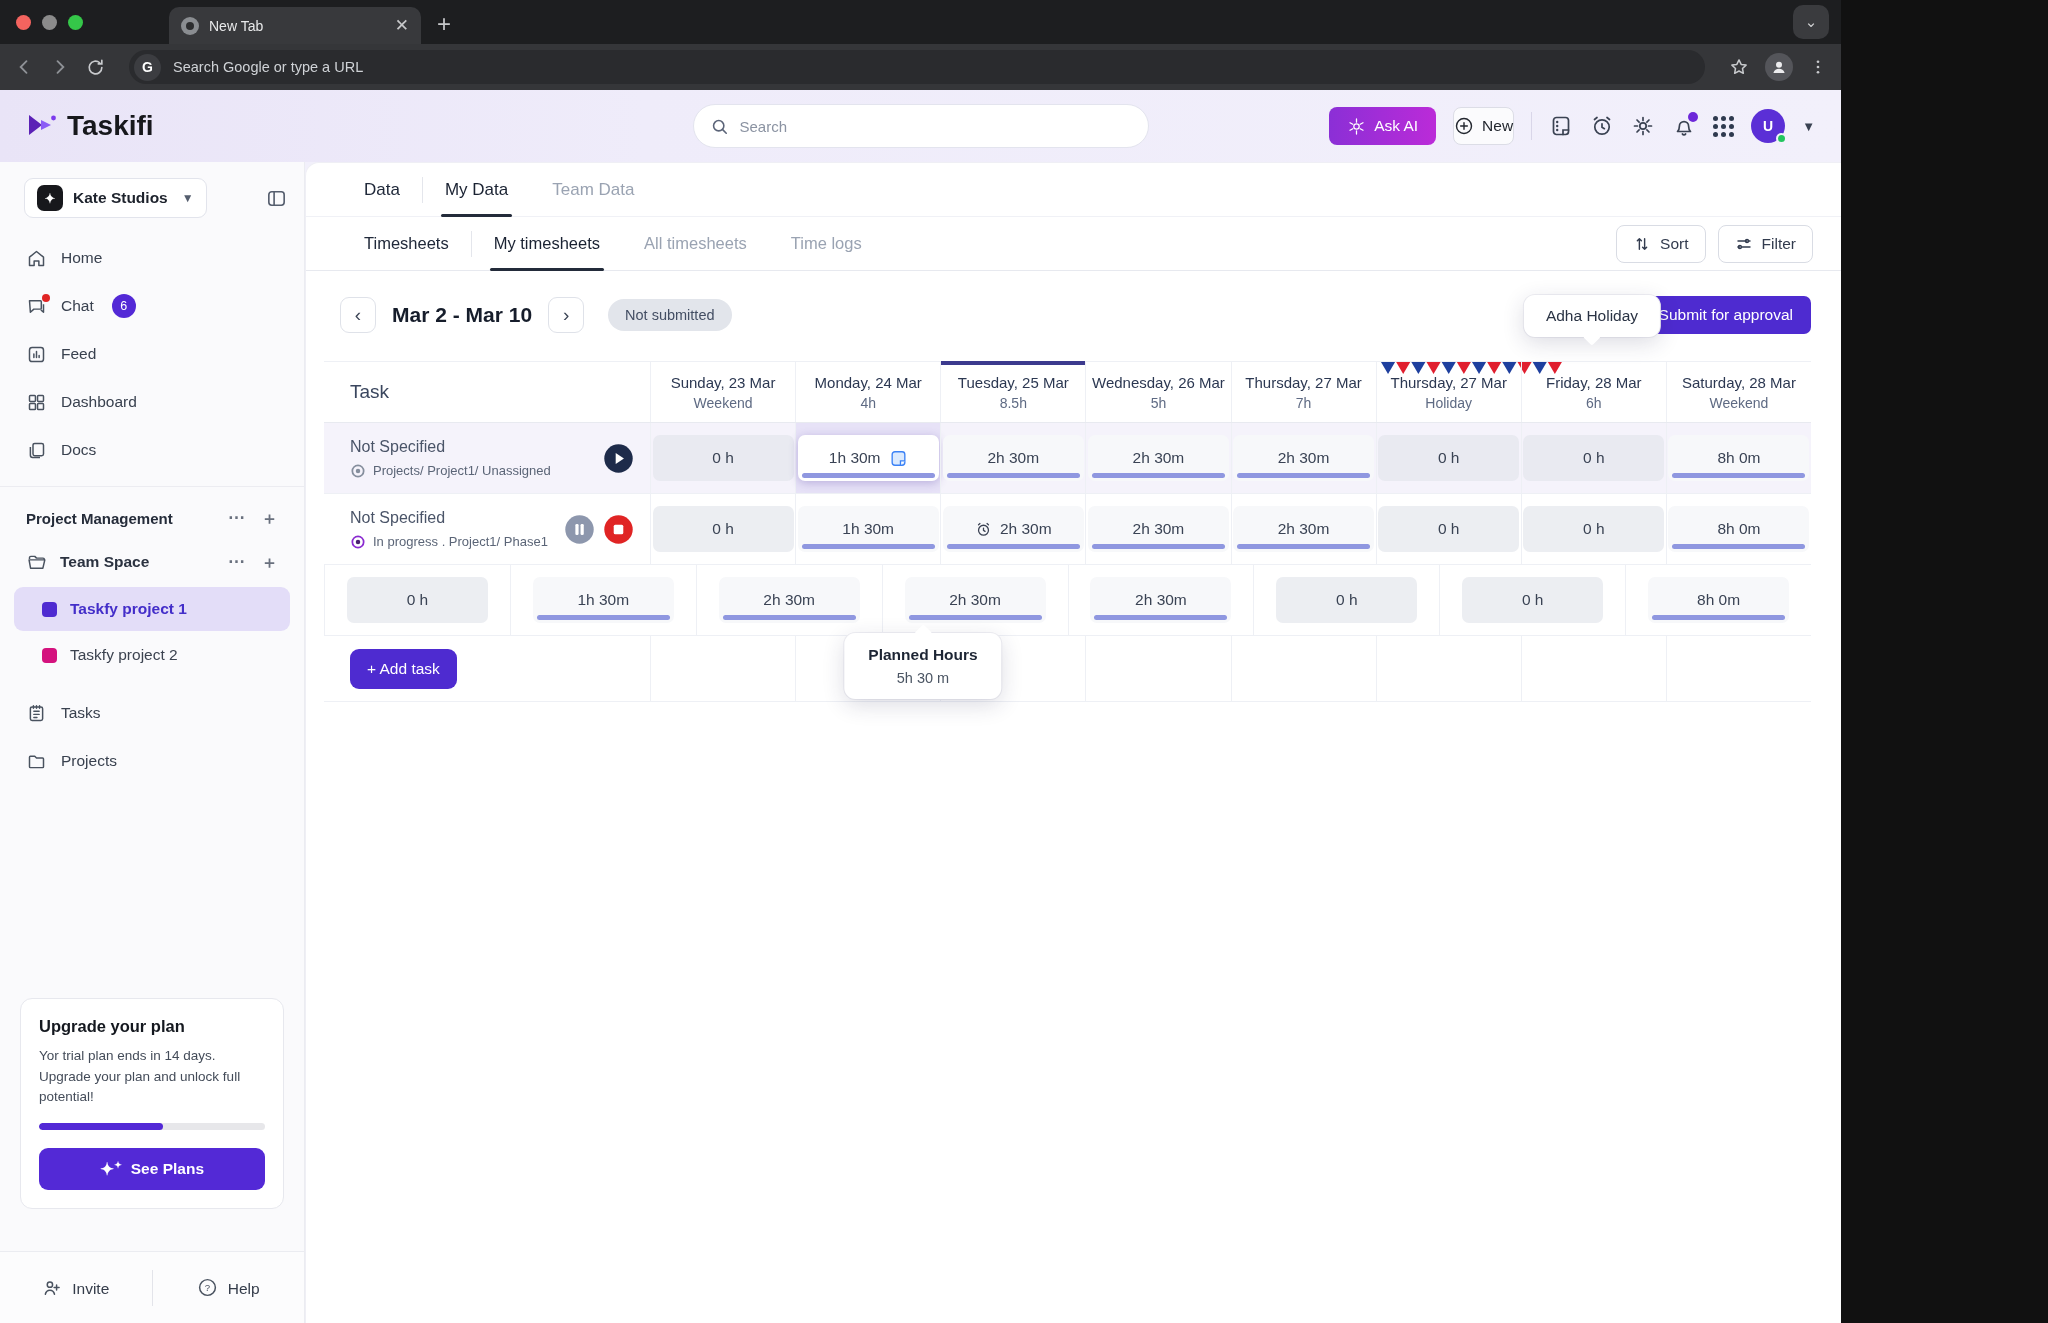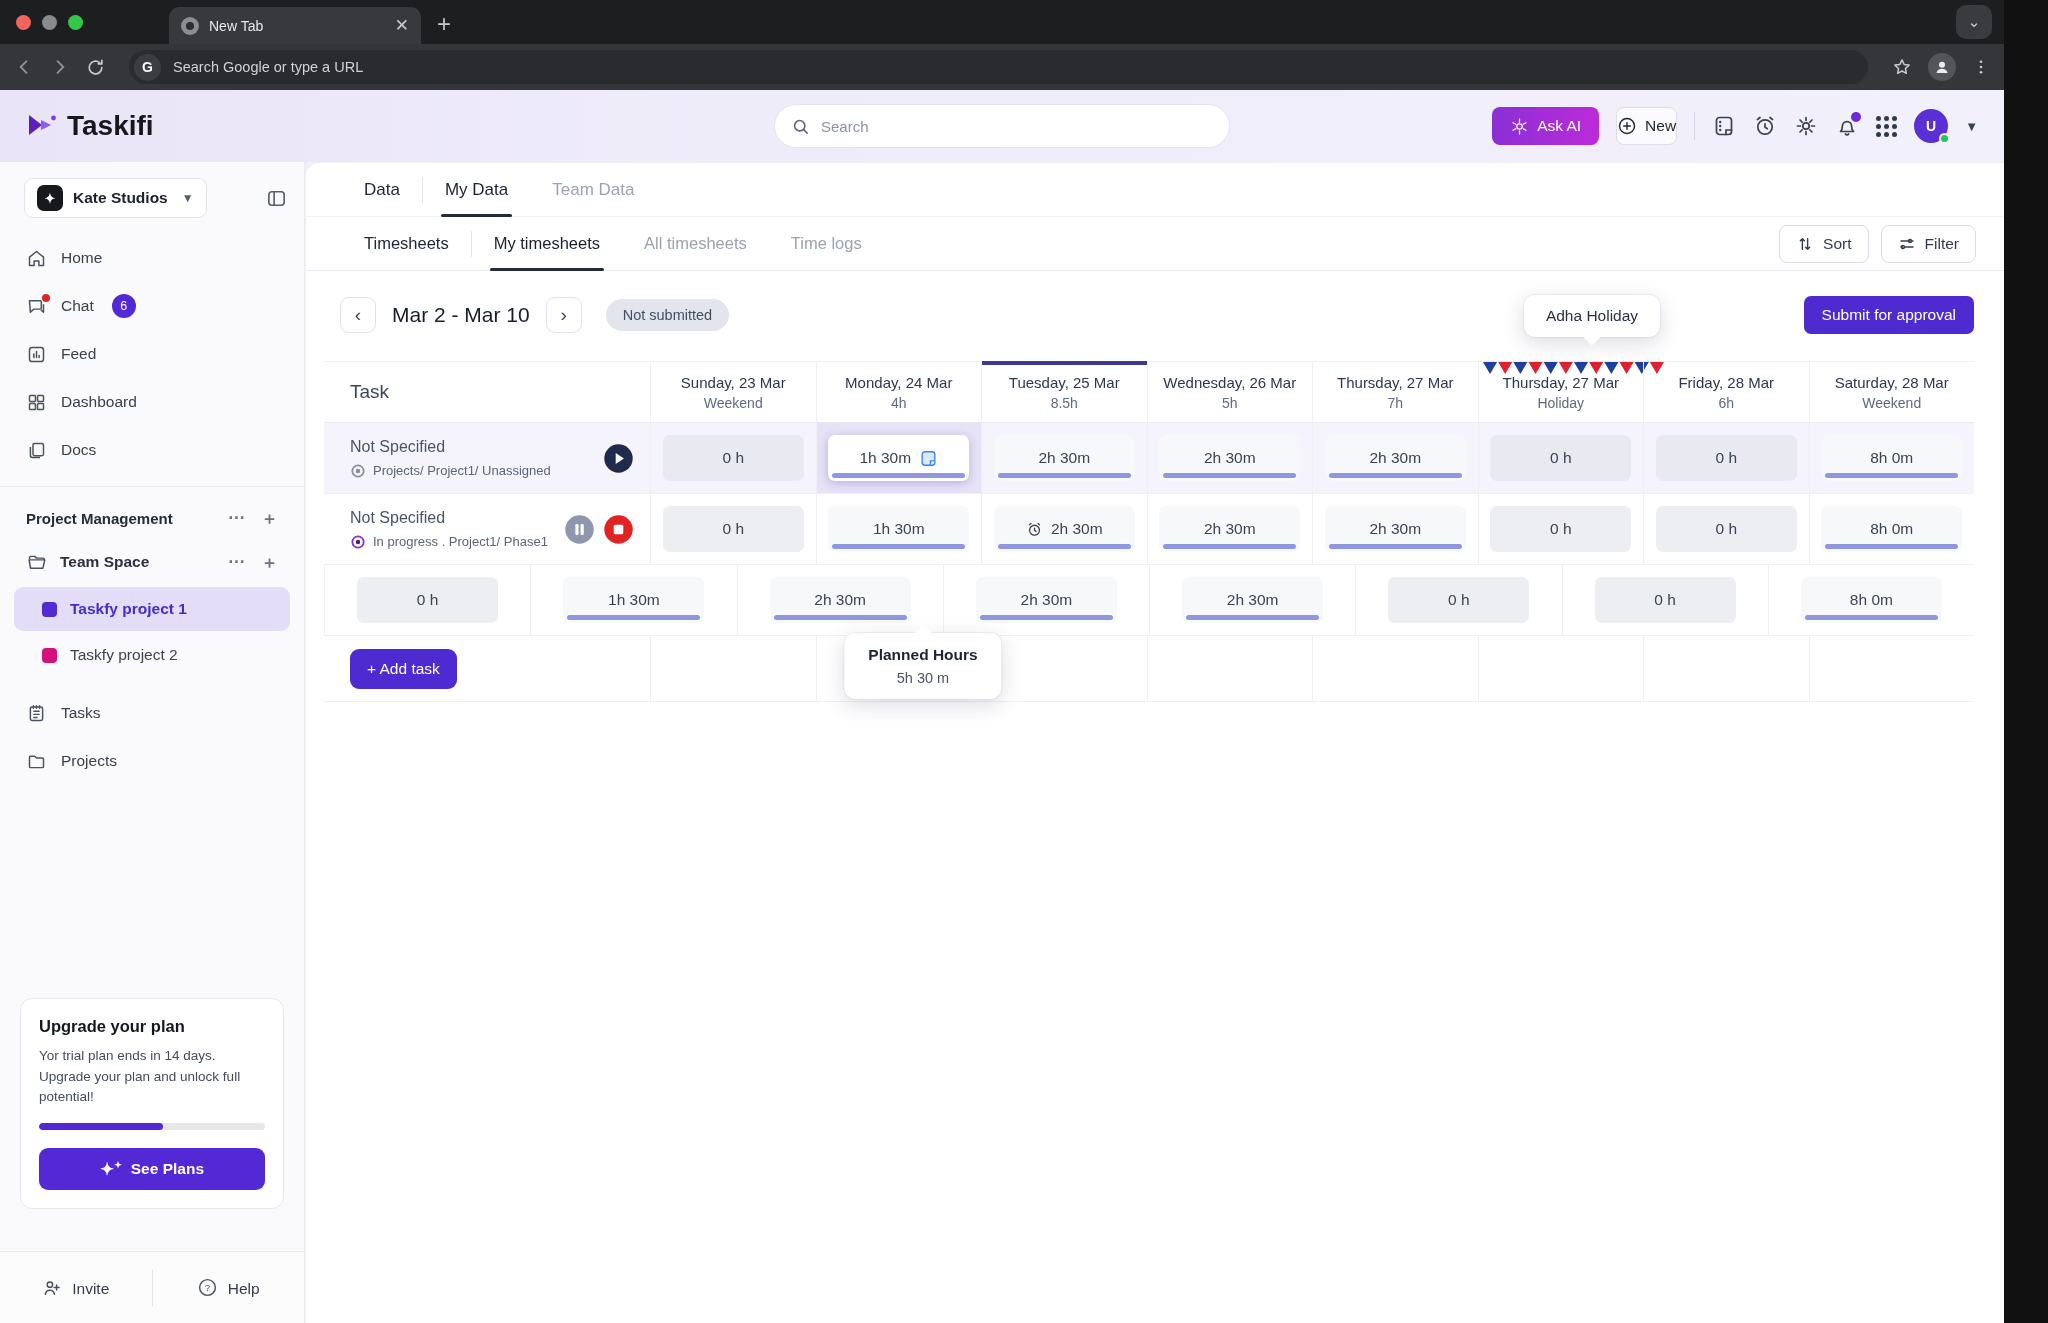--- a/index.html
+++ b/index.html
@@ -1,18 +1,18 @@
 <!DOCTYPE html>
 <html><head>
 <meta charset="utf-8">
 <style>
   *{margin:0;padding:0;box-sizing:border-box}
   html,body{background:#111}
   button{border:none;background:none;font-family:inherit;cursor:pointer}
-  .screen{width:2004px;height:1323px;background:#eab308;font-family:"Liberation Sans",sans-serif;position:relative;overflow:hidden}
+  .screen{width:1841px;height:1323px;background:#eab308;font-family:"Liberation Sans",sans-serif;position:relative;overflow:hidden}
 
   
   .tabstrip{height:44px;background:#1d1e20;display:flex;align-items:flex-end}
   .lights{display:flex;gap:11px;padding:0 16px;align-self:center}
   .light{width:15px;height:15px;border-radius:50%}
   .tab{width:252px;height:37px;background:#38393c;border-radius:10px 10px 0 0;display:flex;align-items:center;gap:10px;padding:0 12px;color:#e8e9ea;font-size:14px;margin-left:70px}
   .favicon{width:18px;height:18px;border-radius:50%;background:#8a8d91;display:inline-flex;align-items:center;justify-content:center}
   .favicon i{width:8px;height:8px;border-radius:50%;background:#2c2d2f;display:block}
   .tabclose{margin-left:auto;color:#c7c8ca;font-size:17px;line-height:1}
   .newtab{color:#c7c8ca;font-size:24px;margin:0 0 6px 16px}
@@ -84,21 +84,21 @@
   .tab-item.muted{color:#9aa3b2}
   .tab-item.active{font-weight:400;color:#1a2232}
   .tab-item.active::after{content:"";position:absolute;left:18px;right:18px;bottom:-1px;height:3px;background:#232b3a;border-radius:2px}
   .tab-div{width:1px;height:26px;background:#e4e6ec}
   .right-tools{margin-left:auto;display:flex;gap:12px}
   .tool-btn{height:38px;padding:0 16px;border:1px solid #d9dce4;border-radius:8px;background:#fff;display:flex;align-items:center;gap:9px;font-size:15.5px;color:#323b4e}
 
   
   .period-row{display:flex;align-items:center;margin:20px 30px 4px 34px;height:48px}
   .pg-btn{width:36px;height:36px;border:1px solid #dfe2e9;border-radius:9px;background:#fff;display:flex;align-items:center;justify-content:center;color:#3d4657;font-size:19px}
-  .range{font-size:21px;font-weight:400;color:#161d2b;margin:0 16px}
+  .range{font-size:21px;font-weight:700;color:#161d2b;margin:0 16px}
   .status-pill{margin-left:24px;background:#e2e5eb;color:#434e63;font-size:14.5px;padding:8px 17px;border-radius:17px}
   .submit-btn{margin-left:auto;height:38px;padding:13px 18px;background:#4e2bd0;border-radius:7px;color:#fff;font-size:15.5px;display:flex;align-items:center}
 
   
   .table{margin:22px 30px 0 18px}
   .thead{display:flex;height:62px;border-top:1px solid #eef0f5;border-bottom:1px solid #e8eaf0}
   .th-task{width:326px;display:flex;align-items:center;padding-left:26px;font-size:19px;color:#3a465e}
   .day-head{flex:1;border-left:1px solid #eef0f5;display:flex;flex-direction:column;align-items:center;justify-content:center;gap:4px;position:relative}
   .dh-label{font-size:15px;color:#2c3852}
   .dh-sub{font-size:14px;color:#5e6a83}

